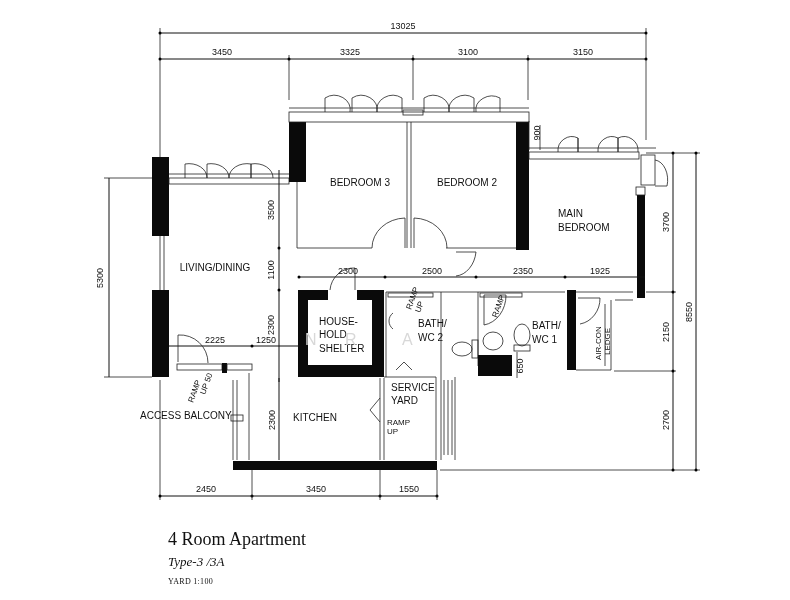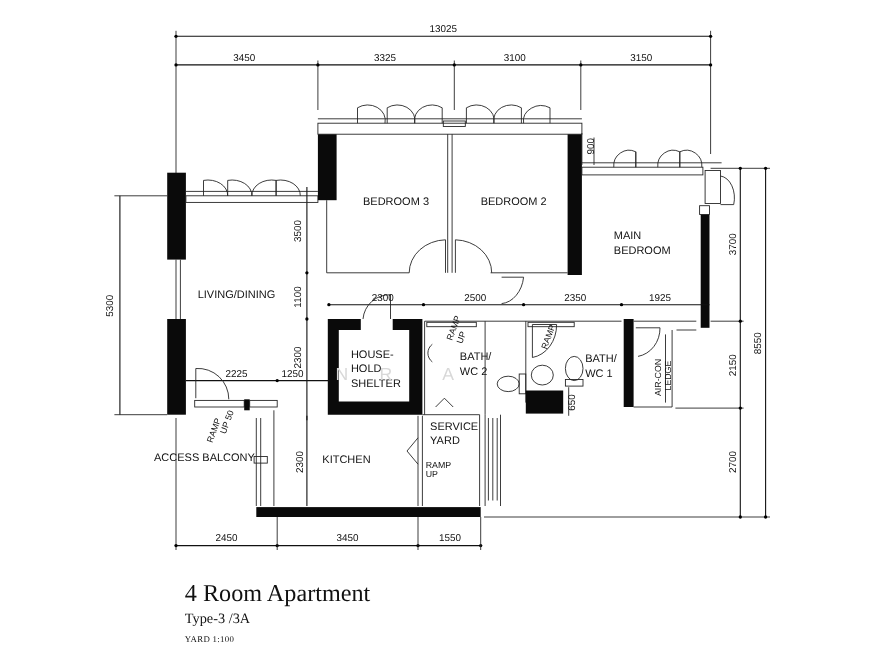--- a/index.html
+++ b/index.html
@@ -6,22 +6,22 @@
   body { width: 790px; height: 600px; position: relative; overflow: hidden; font-family: "Liberation Sans", sans-serif; }
   #plan { position: absolute; left: 0; top: 0; width: 790px; height: 600px; }
   .dim { font-family: "Liberation Sans", sans-serif; font-size: 9px; fill: #111; }
   .room { font-family: "Liberation Sans", sans-serif; font-size: 10px; fill: #111; }
   .small { font-family: "Liberation Sans", sans-serif; font-size: 8px; fill: #111; }
   .wm { font-family: "Liberation Sans", sans-serif; font-size: 16px; fill: #d8d8d8; letter-spacing: 2px; }
   .line { stroke: #111; stroke-width: 1; fill: none; }
   .thin { stroke: #222; stroke-width: 0.8; fill: none; }
   .wall { fill: #0a0a0a; }
   .title-block { position: absolute; left: 168px; top: 528px; font-family: "Liberation Serif", serif; color: #111; }
-  .t1 { font-size: 22px; line-height: 22px; }
-  .t2 { font-size: 13px; line-height: 18px; margin-top: 3px; }
+  .t1 { font-size: 18px; line-height: 22px; }
+  .t2 { font-size: 13px; line-height: 18px; margin-top: 3px; font-style: italic; }
   .t3 { font-size: 8px; margin-top: 6px; letter-spacing: 0.3px; }
 </style>
 </head>
 <body>
 
 <svg id="plan" viewBox="0 0 790 600" xmlns="http://www.w3.org/2000/svg">
 
   <g>
     <line class="line" x1="160" y1="33" x2="646" y2="33"></line>
     <line class="line" x1="160" y1="59" x2="646" y2="59"></line>

